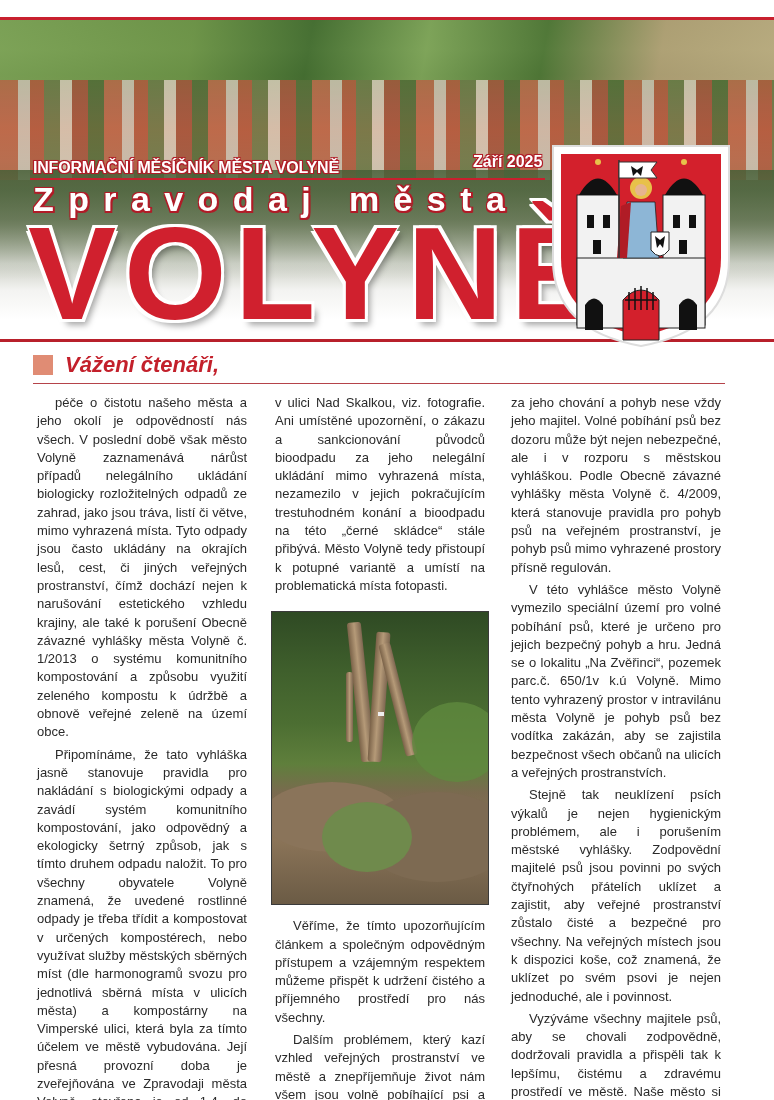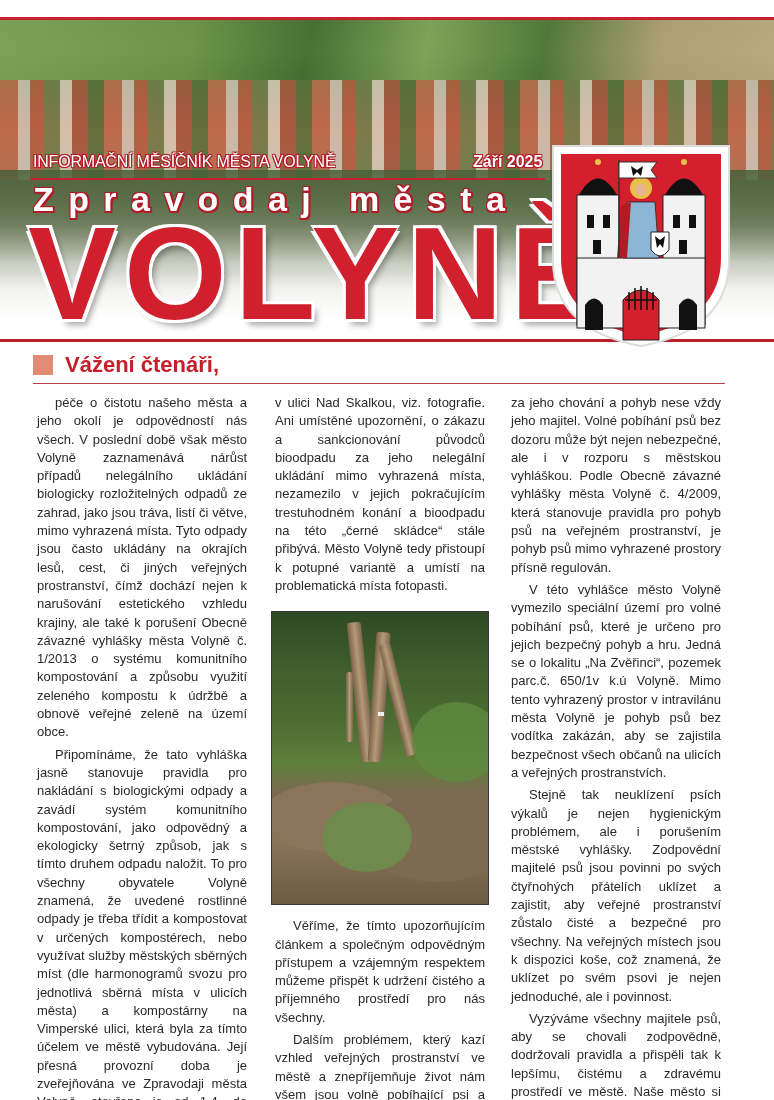--- a/index.html
+++ b/index.html
@@ -6,32 +6,32 @@
   body{width:774px;height:1100px;position:relative;overflow:hidden;font-family:"Liberation Sans","DejaVu Sans",sans-serif;color:#2a2a2a;}
   .top-rule{position:absolute;left:0;top:17px;width:774px;height:3px;background:#c8202e;}
   .hero{position:absolute;left:0;top:20px;width:774px;height:320px;overflow:hidden;
     background:linear-gradient(180deg,#6c8a4c 0px,#7e9c5a 30px,#5d7a3e 55px,#8a6e52 85px,#b06b4c 110px,#9b7a60 140px,#6f7c58 170px,#8a9378 205px,#c5c9bd 240px,#f3f3f1 270px,#ffffff 300px);}
   .hero .hills{position:absolute;left:0;top:0;width:774px;height:60px;
     background:linear-gradient(100deg,#7da457 0,#6c9447 25%,#3f6a2e 40%,#7fa65a 55%,#4b7434 70%,#b7a27a 85%,#c2ae86 100%);opacity:.85;}
   .hero .roofs{position:absolute;left:0;top:60px;width:774px;height:100px;
     background:repeating-linear-gradient(90deg,#c26a4a 0 18px,#d8cfc0 18px 30px,#b85a3d 30px 44px,#6b7d48 44px 60px,#e2d8c6 60px 72px,#a8533a 72px 88px,#4f6e36 88px 104px);opacity:.75;}
   .hero .treeline{position:absolute;left:0;top:150px;width:774px;height:110px;
     background:linear-gradient(180deg,rgba(70,95,55,.85) 0,rgba(90,110,75,.65) 45%,rgba(200,205,195,.3) 85%,rgba(255,255,255,0) 100%);}
-  .kicker{position:absolute;left:33px;top:153px;font-size:16px;font-weight:normal;color:#fff;letter-spacing:-.2px;
+  .kicker{position:absolute;left:33px;top:159px;font-size:16px;font-weight:bold;color:#fff;letter-spacing:-.2px;
     text-shadow:0 0 2px #b11c28,1px 1px 0 #b11c28,-1px -1px 0 #b11c28,1px -1px 0 #b11c28,-1px 1px 0 #b11c28;}
   .issue{position:absolute;left:448px;top:153px;font-size:16px;font-weight:bold;color:#fff;
     text-shadow:0 0 2px #b11c28,1px 1px 0 #b11c28,-1px -1px 0 #b11c28,1px -1px 0 #b11c28,-1px 1px 0 #b11c28;margin-left:25px;}
   .kicker-rule{position:absolute;left:30px;top:178px;width:515px;height:2px;background:#c8202e;}
   .subtitle{position:absolute;left:33px;top:180px;font-size:34px;font-weight:bold;color:#fff;letter-spacing:14.4px;
     text-shadow:0 0 2px #b11c28,2px 2px 0 #b11c28,-1px -1px 0 #b11c28,2px -1px 0 #b11c28,-1px 2px 0 #b11c28;}
   .masthead{position:absolute;left:28px;top:208px;font-size:132px;font-weight:bold;color:#d0202e;letter-spacing:8px;line-height:1;
     text-shadow:0 0 0 #fff,-3px -3px 0 #fff,3px -3px 0 #fff,-3px 3px 0 #fff,3px 3px 0 #fff,5px 6px 6px rgba(0,0,0,.35);}
   .header-rule{position:absolute;left:0;top:339px;width:774px;height:3px;background:#b8202b;}
   .crest{position:absolute;left:547px;top:140px;width:188px;height:210px;}
-  .heading{position:absolute;left:33px;top:352px;display:flex;align-items:center;}
+  .heading{position:absolute;left:33px;top:352px;display:flex;align-items:center;font-style:italic;}
   .heading .sq{width:20px;height:20px;background:#e08c74;margin-right:12px;}
   .heading .ttl{font-size:22px;font-weight:bold;color:#c3202b;}
   .heading-rule{position:absolute;left:33px;top:383px;width:692px;height:1px;background:#b5434a;}
   .col{position:absolute;top:390px;width:218px;font-size:13px;line-height:18.3px;text-align:justify;hyphens:manual;}
   .col p{margin:4px;text-indent:18px;}
   .col p.noind{text-indent:0;}
   .c1{left:33px;} .c2{left:271px;} .c3{left:507px;}
   .photo{position:relative;width:216px;height:292px;margin:16px 0 12px 0;border:1px solid #3a3a3a;overflow:hidden;
     background:linear-gradient(180deg,#2f4a24 0,#3f5f2c 20%,#4c6e32 38%,#5f7f3c 52%,#7a6a4f 62%,#8b7458 78%,#6b5b45 100%);}
   .photo .trunk{position:absolute;background:linear-gradient(90deg,#7a6248,#b59a78,#7d6650);border-radius:3px;}

